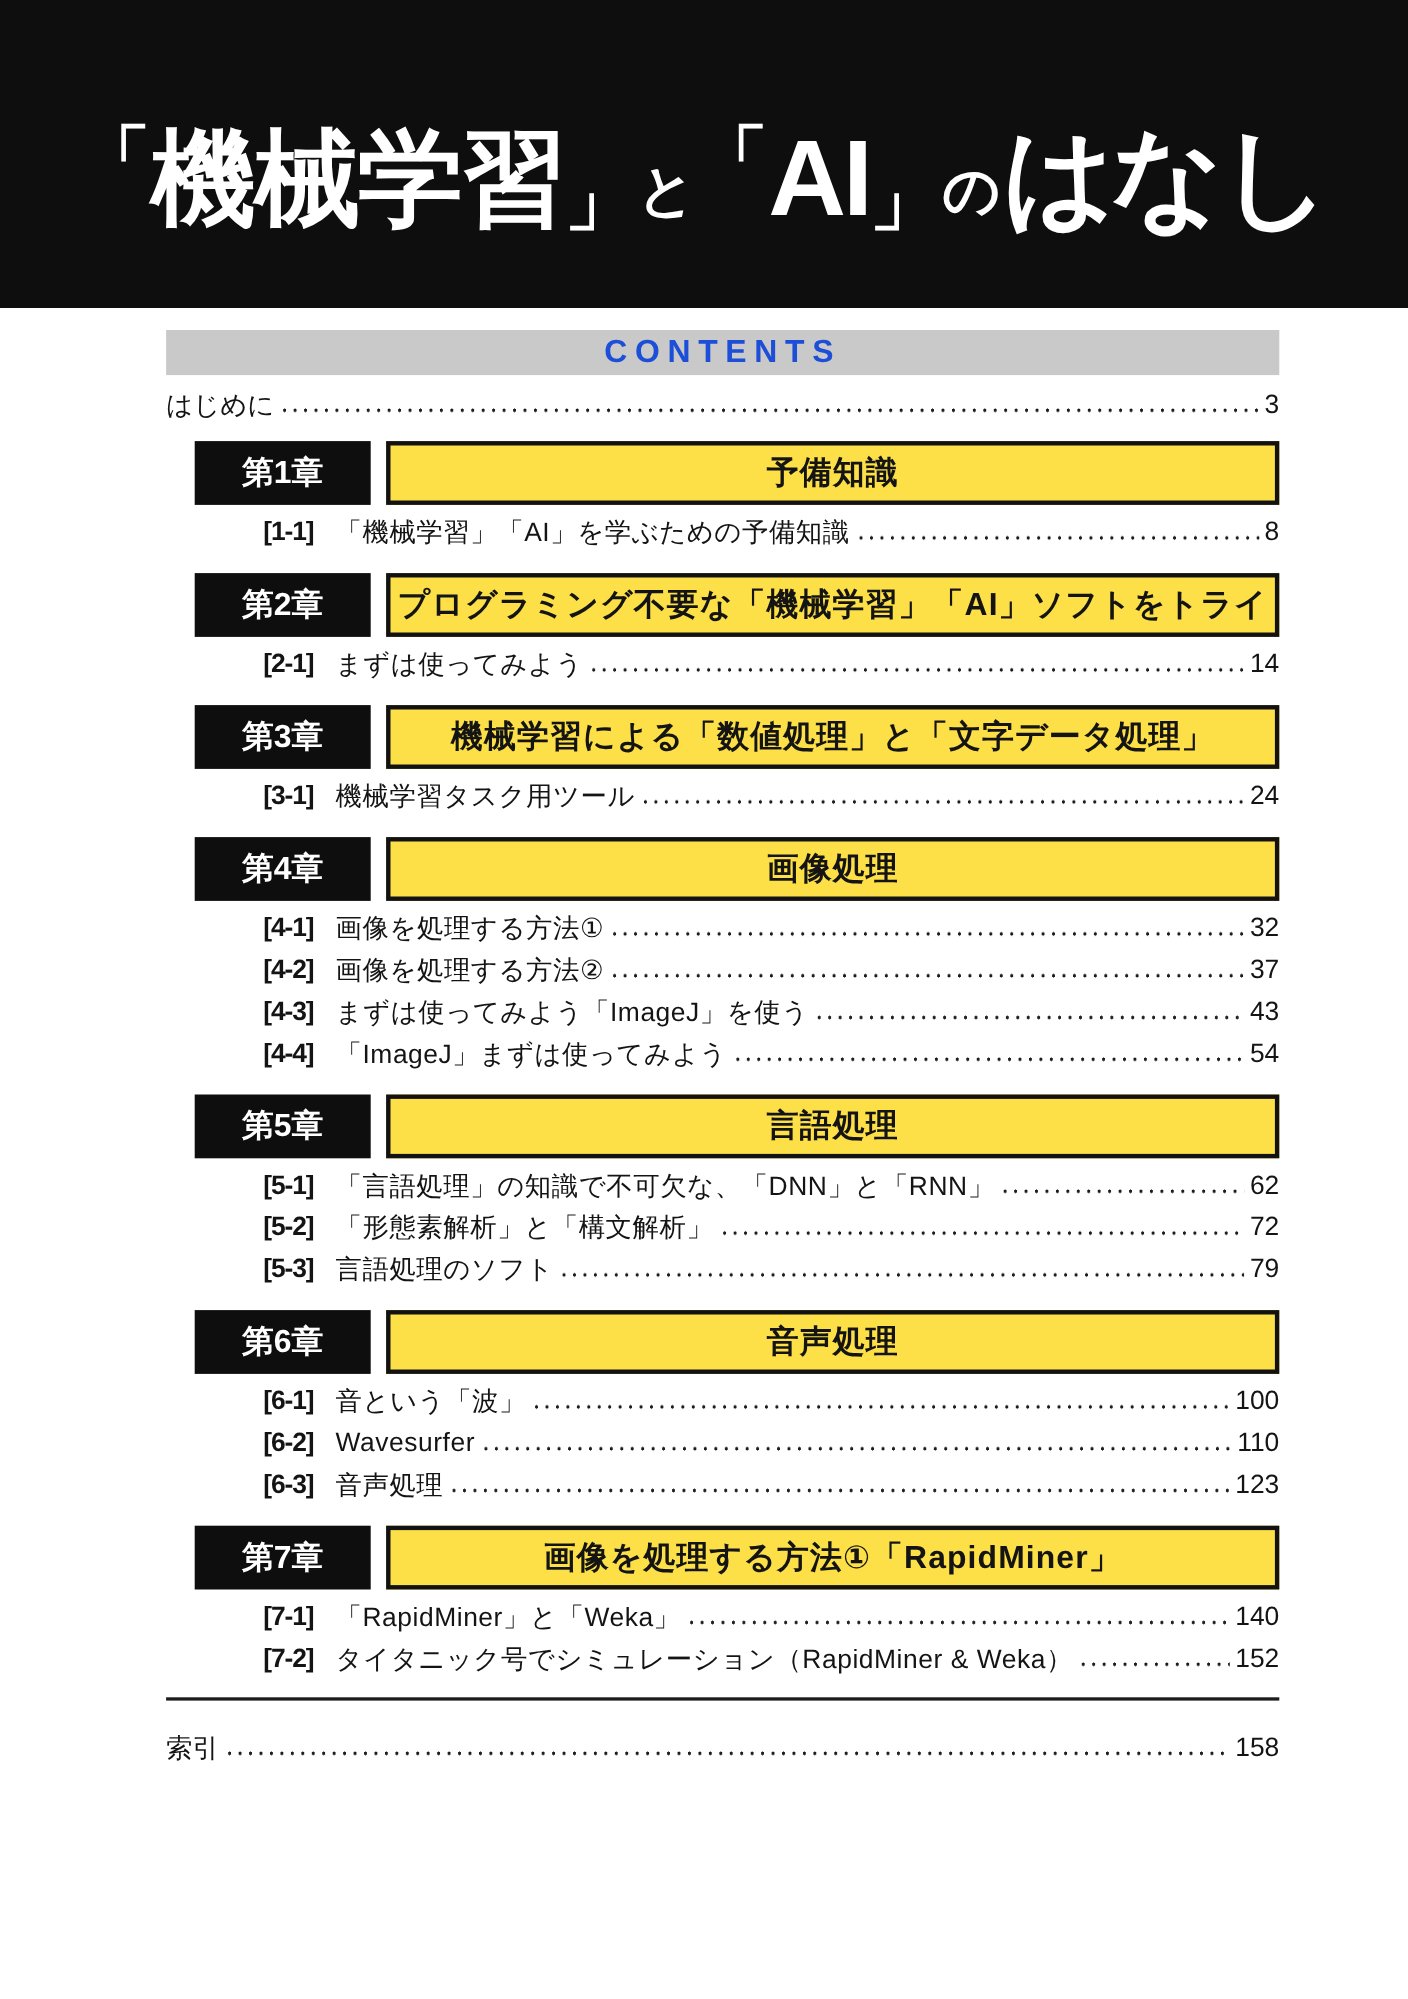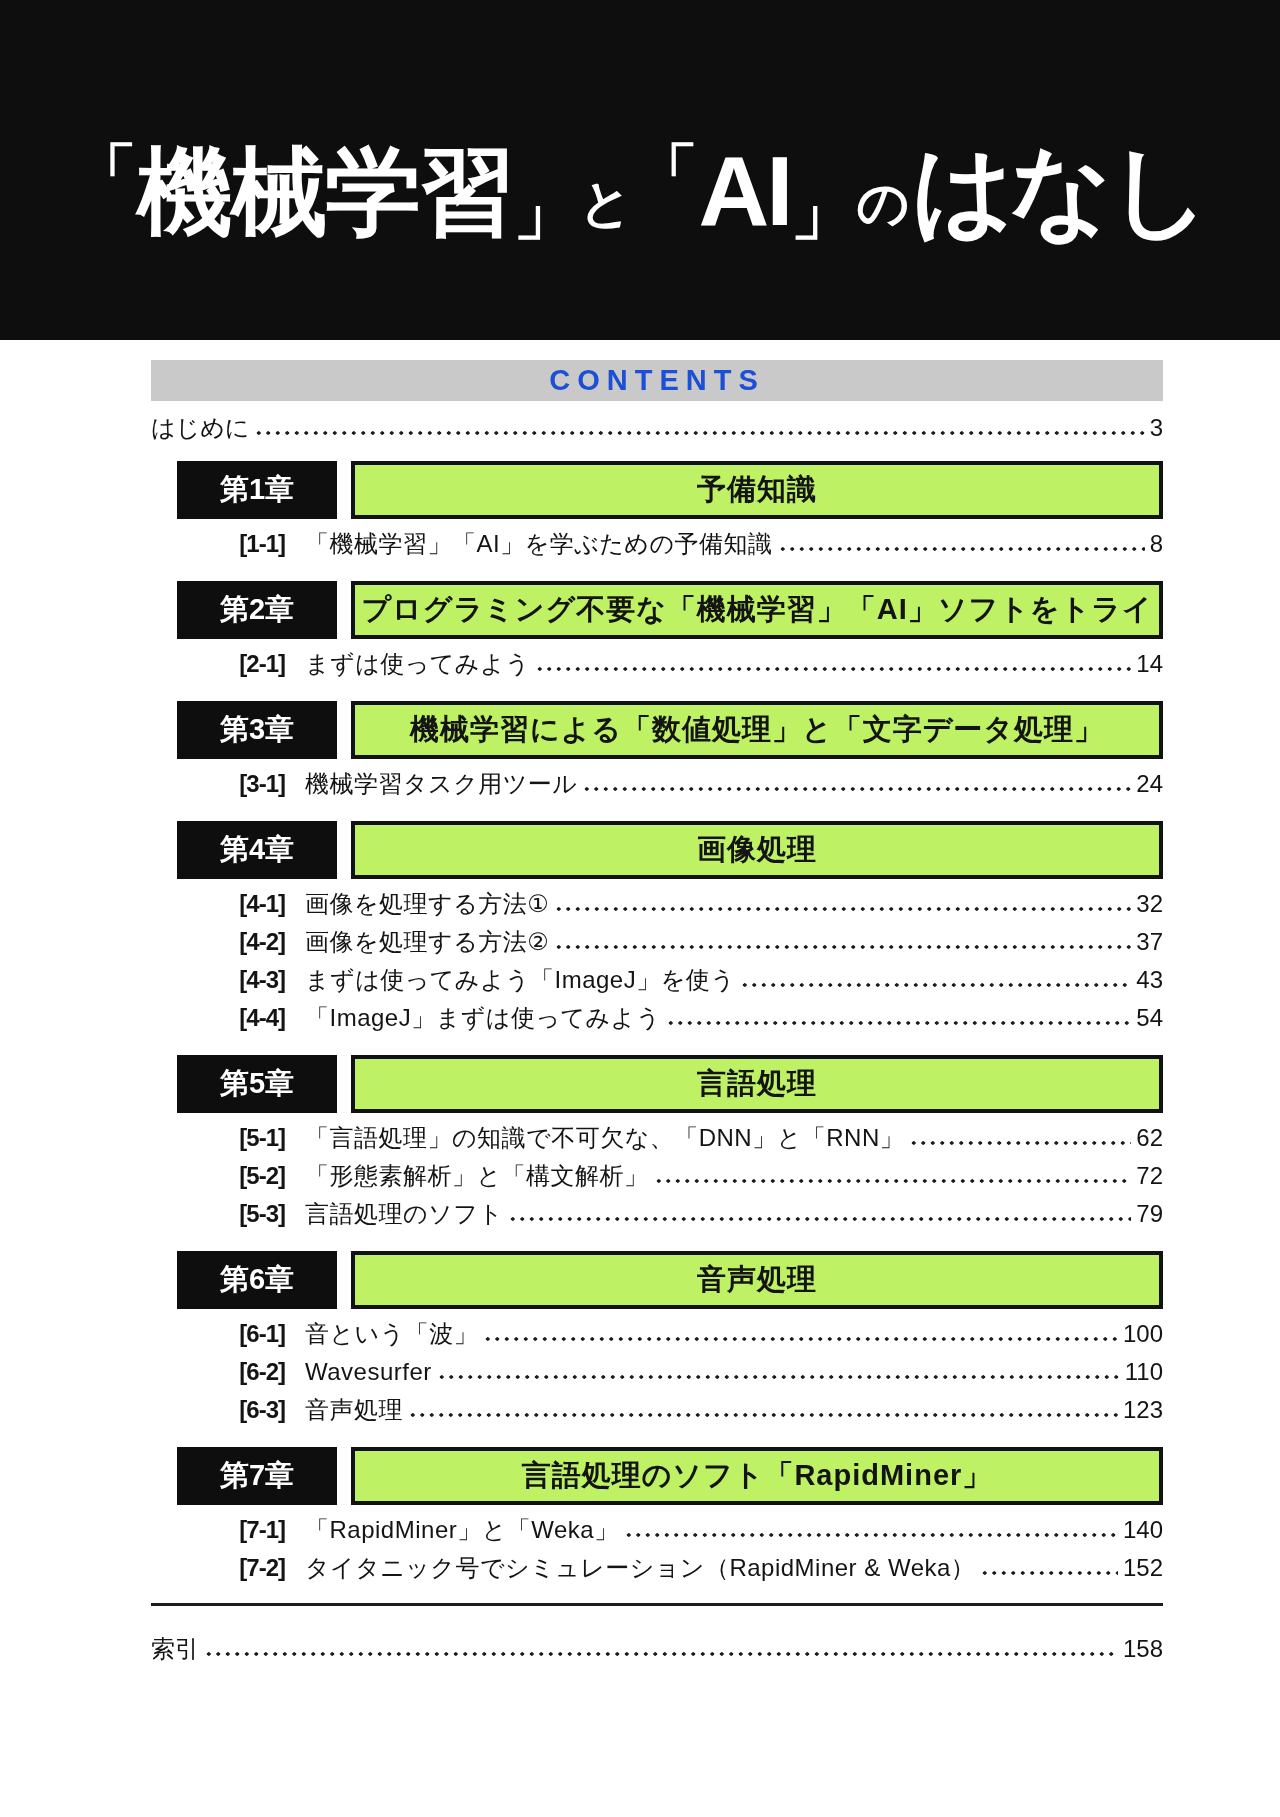--- a/index.html
+++ b/index.html
@@ -12,21 +12,21 @@
   body{
     width:1280px;height:1817px;
     background:#ffffff;
     color:var(--ink);
     font-family:"Liberation Sans","DejaVu Sans",sans-serif;
     overflow:hidden;
   }
 
   
   .title-band{
-    width:1280px;height:340px;
+    width:1280px;height:280px;
     background:var(--band);
     display:flex;align-items:center;justify-content:center;
     padding-top:42px;
   }
   .book-title{
     color:#ffffff;
     white-space:nowrap;
     font-weight:900;
     line-height:1;
   }
@@ -98,21 +98,21 @@
     color:#ffffff;
     display:flex;align-items:center;justify-content:center;
     font-size:29px;
     font-weight:900;
     flex:0 0 160px;
   }
   .chapter-title-box{
     flex:1;
     margin-left:14px;
     border:4px solid #121212;
-    background:#bef264;
+    background:#fde047;
     display:flex;align-items:center;justify-content:center;
     font-size:29px;
     font-weight:900;
     letter-spacing:1px;
     white-space:nowrap;
   }
   .chapter-items{margin-top:6px;}
   .item-row{height:38px;}
   .item-no{
     flex:0 0 134px;
@@ -285,21 +285,21 @@
         <span class="item-title">音声処理</span>
         <span class="leader"></span>
         <span class="page-num">123</span>
       </div>
     </div>
   </section>
 
   <section class="chapter">
     <div class="chapter-head">
       <div class="chapter-label-box">第7章</div>
-      <div class="chapter-title-box">言語処理のソフト「RapidMiner」</div>
+      <div class="chapter-title-box">画像を処理する方法①「RapidMiner」</div>
     </div>
     <div class="chapter-items">
       <div class="toc-row item-row">
         <span class="item-no">[7-1]</span>
         <span class="item-title">「RapidMiner」と「Weka」</span>
         <span class="leader"></span>
         <span class="page-num">140</span>
       </div>
       <div class="toc-row item-row">
         <span class="item-no">[7-2]</span>

